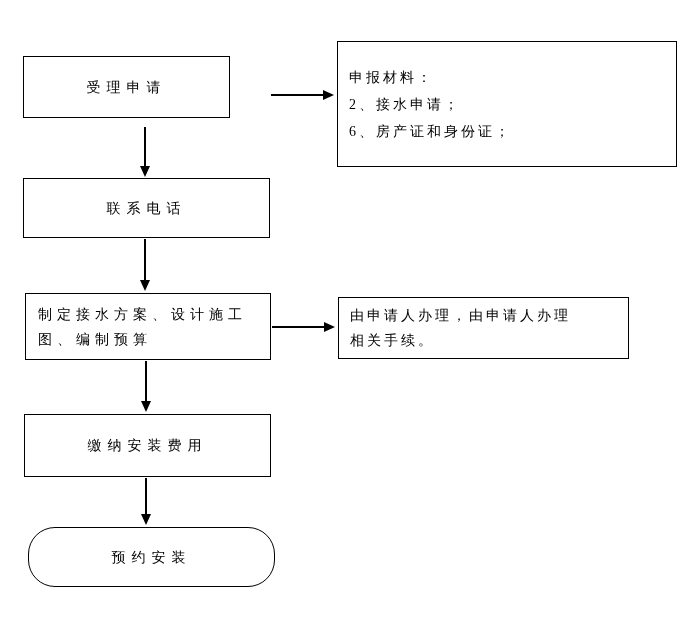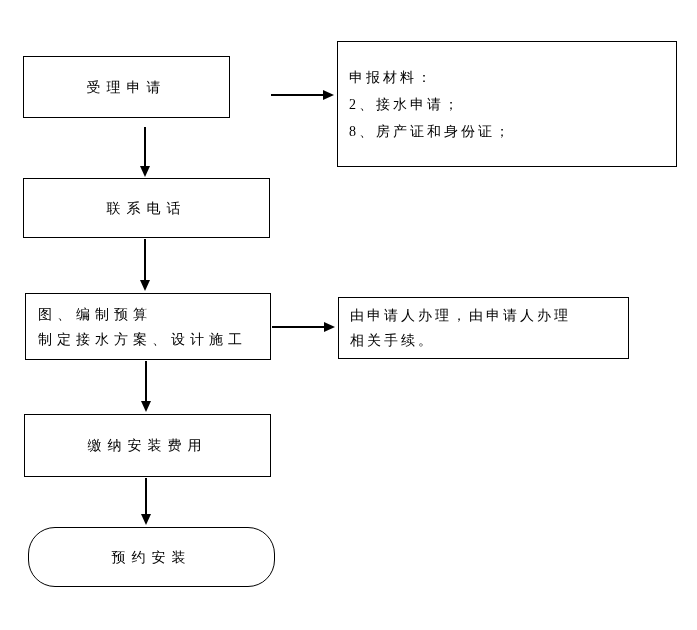--- a/index.html
+++ b/index.html
@@ -43,36 +43,36 @@
 
   <div class="box center" style="left:23px; top:56px; width:207px; height:62px;">
     <div class="label">受理申请</div>
   </div>
 
   <div class="box center" style="left:23px; top:178px; width:247px; height:60px;">
     <div class="label">联系电话</div>
   </div>
 
   <div class="box leftpad wrap2" style="left:25px; top:293px; width:246px; height:67px;">
+    <div class="label">制定接水方案、设计施工</div>
     <div class="label">图、编制预算</div>
-    <div class="label">制定接水方案、设计施工</div>
   </div>
 
   <div class="box center" style="left:24px; top:414px; width:247px; height:63px;">
     <div class="label">缴纳安装费用</div>
   </div>
 
   <div class="box center" style="left:28px; top:527px; width:247px; height:60px;border-radius:27px;">
     <div class="label">预约安装</div>
   </div>
 
   <div class="box ann ann1" style="left:337px; top:41px; width:340px; height:126px;">
     <div class="label">申报材料：</div>
     <div class="label">2、接水申请；</div>
-    <div class="label">8、房产证和身份证；</div>
+    <div class="label">6、房产证和身份证；</div>
   </div>
 
   <div class="box ann" style="left:338px; top:297px; width:291px; height:62px;">
     <div class="label">由申请人办理，由申请人办理</div>
     <div class="label">相关手续。</div>
   </div>
 
   <div class="arr-v" style="left:144px; top:127px; height:39px;"></div>
   <div class="arr-v" style="left:144px; top:239px; height:41px;"></div>
   <div class="arr-v" style="left:145px; top:361px; height:40px;"></div>

